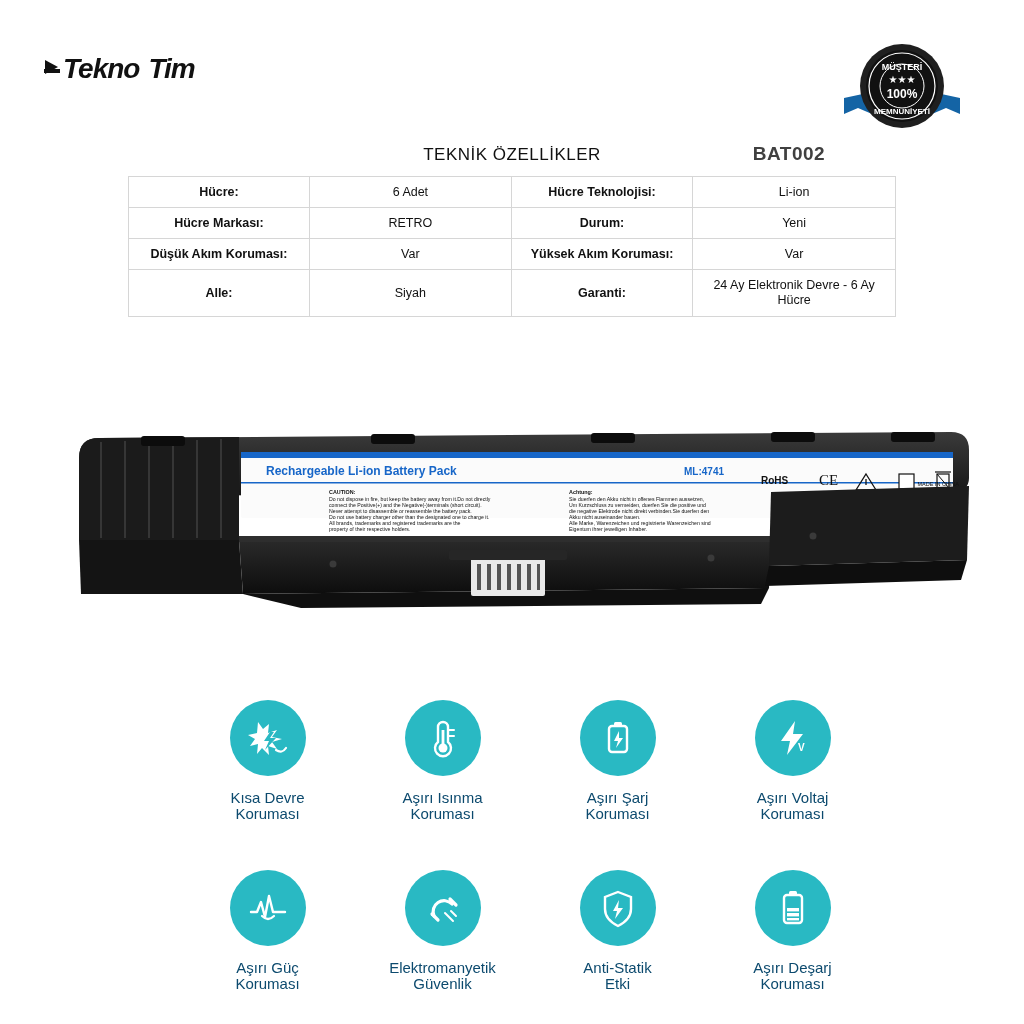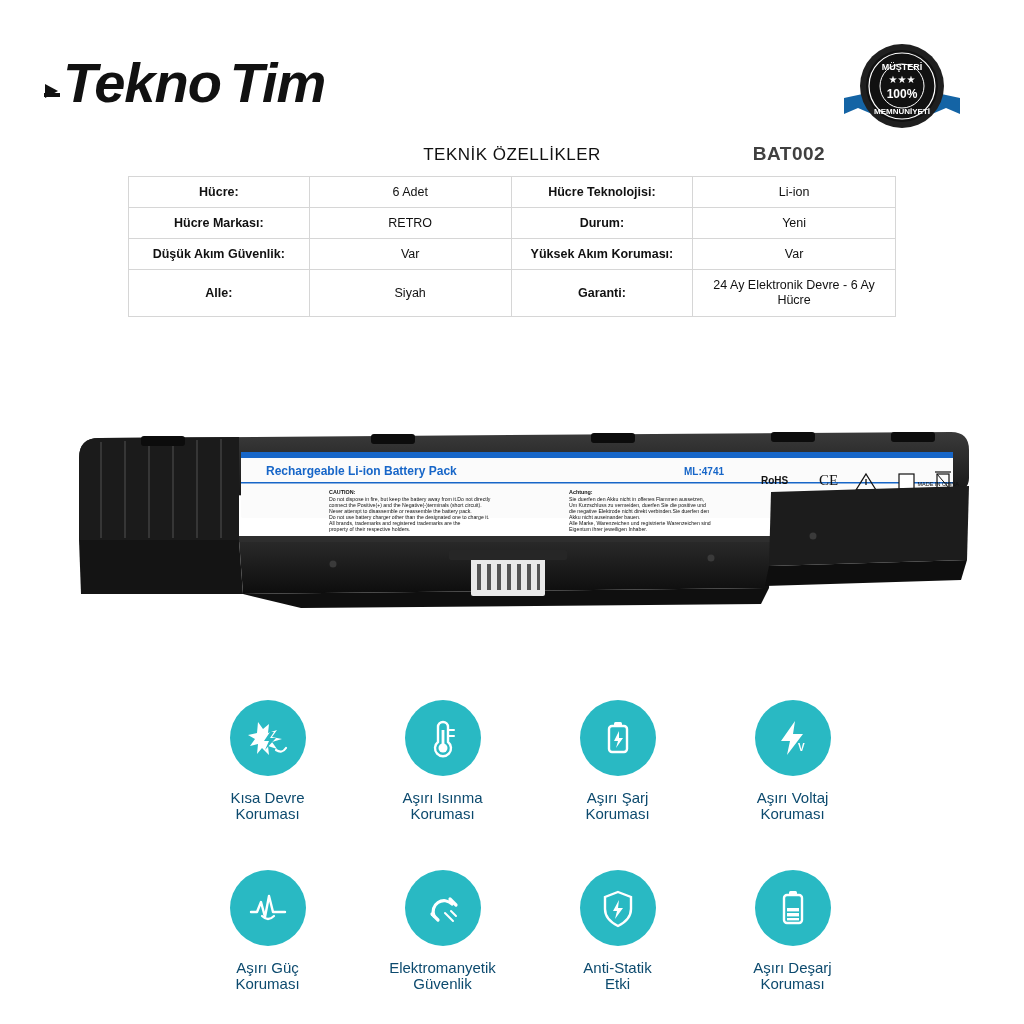--- a/index.html
+++ b/index.html
@@ -23,21 +23,21 @@
     width: 1024px;
     height: 150px;
   }
   .logo {
     position: absolute;
     left: 45px;
     top: 55px;
     line-height: 1;
   }
   .logo-row1 {
-    font-size: 56px;
+    font-size: 28px;
     font-weight: bold;
     font-style: italic;
     letter-spacing: -1px;
     color: #111;
     white-space: nowrap;
   }
   .logo-arrow {
     display: inline-block;
     width: 0; height: 0;
     border-top: 7px solid transparent;
@@ -205,21 +205,21 @@
       <td class="lbl">Hücre Teknolojisi:</td>
       <td class="val">Li-ion</td>
     </tr>
     <tr>
       <td class="lbl">Hücre Markası:</td>
       <td class="val">RETRO</td>
       <td class="lbl">Durum:</td>
       <td class="val">Yeni</td>
     </tr>
     <tr>
-      <td class="lbl">Düşük Akım Güvenlik:</td>
+      <td class="lbl">Düşük Akım Koruması:</td>
       <td class="val">Var</td>
       <td class="lbl">Yüksek Akım Koruması:</td>
       <td class="val">Var</td>
     </tr>
     <tr class="tall">
       <td class="lbl">Alle:</td>
       <td class="val">Siyah</td>
       <td class="lbl">Garanti:</td>
       <td class="val">24 Ay Elektronik Devre - 6 Ay Hücre</td>
     </tr>

